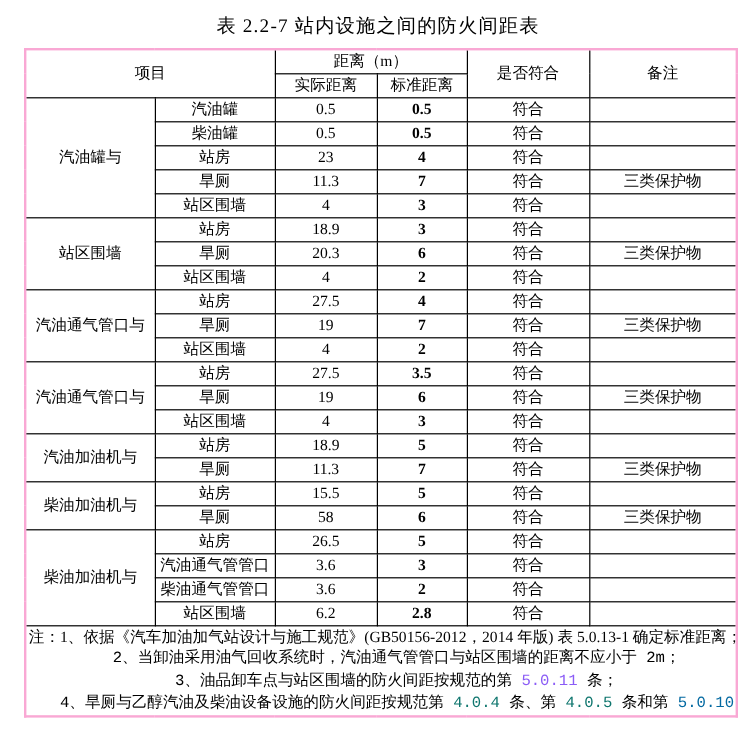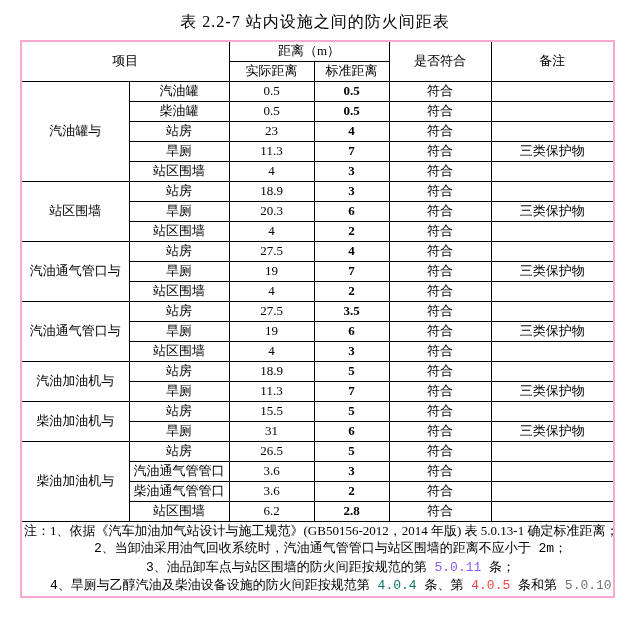--- a/index.html
+++ b/index.html
@@ -193,21 +193,21 @@
       <tr>
         <td rowspan="2">柴油加油机与</td>
         <td>站房</td>
         <td>15.5</td>
         <td class="standard">5</td>
         <td>符合</td>
         <td></td>
       </tr>
       <tr>
         <td>旱厕</td>
-        <td>31</td>
+        <td>58</td>
         <td class="standard">6</td>
         <td>符合</td>
         <td>三类保护物</td>
       </tr>
       <tr>
         <td rowspan="4">柴油加油机与</td>
         <td>站房</td>
         <td>26.5</td>
         <td class="standard">5</td>
         <td>符合</td>
@@ -234,17 +234,17 @@
         <td>符合</td>
         <td></td>
       </tr>
     </tbody>
   <tbody>
     <tr>
       <td colspan="6" class="notes-cell" id="notes-cell">
           <p class=""><span>注：1、依据《汽车加油加气站设计与施工规范》(GB50156-2012，2014 年版) 表 5.0.13-1 确定标准距离；</span></p>
           <p class="indent"><span>2、当卸油采用油气回收系统时，汽油通气管管口与站区围墙的距离不应小于 2m；</span></p>
           <p class="indent"><span>3、油品卸车点与站区围墙的防火间距按规范的第 </span><span style="color: #8b5cf6;">5.0.11</span><span> 条；</span></p>
-          <p class="indent"><span>4、旱厕与乙醇汽油及柴油设备设施的防火间距按规范第 </span><span style="color: #0f766e;">4.0.4</span><span> 条、第 </span><span style="color: #ef4444;">4.0.5</span><span> 条和第 </span><span style="color: #737373;">5.0.10</span><span> 条有关三类保护物的规定确定。</span></p>
+          <p class="indent"><span>4、旱厕与乙醇汽油及柴油设备设施的防火间距按规范第 </span><span style="color: #0f766e;">4.0.4</span><span> 条、第 </span><span style="color: #0f766e;">4.0.5</span><span> 条和第 </span><span style="color: #0369a1;">5.0.10</span><span> 条有关三类保护物的规定确定。</span></p>
         </td>
     </tr>
   </tbody>
 </table>
 
 </body></html>

